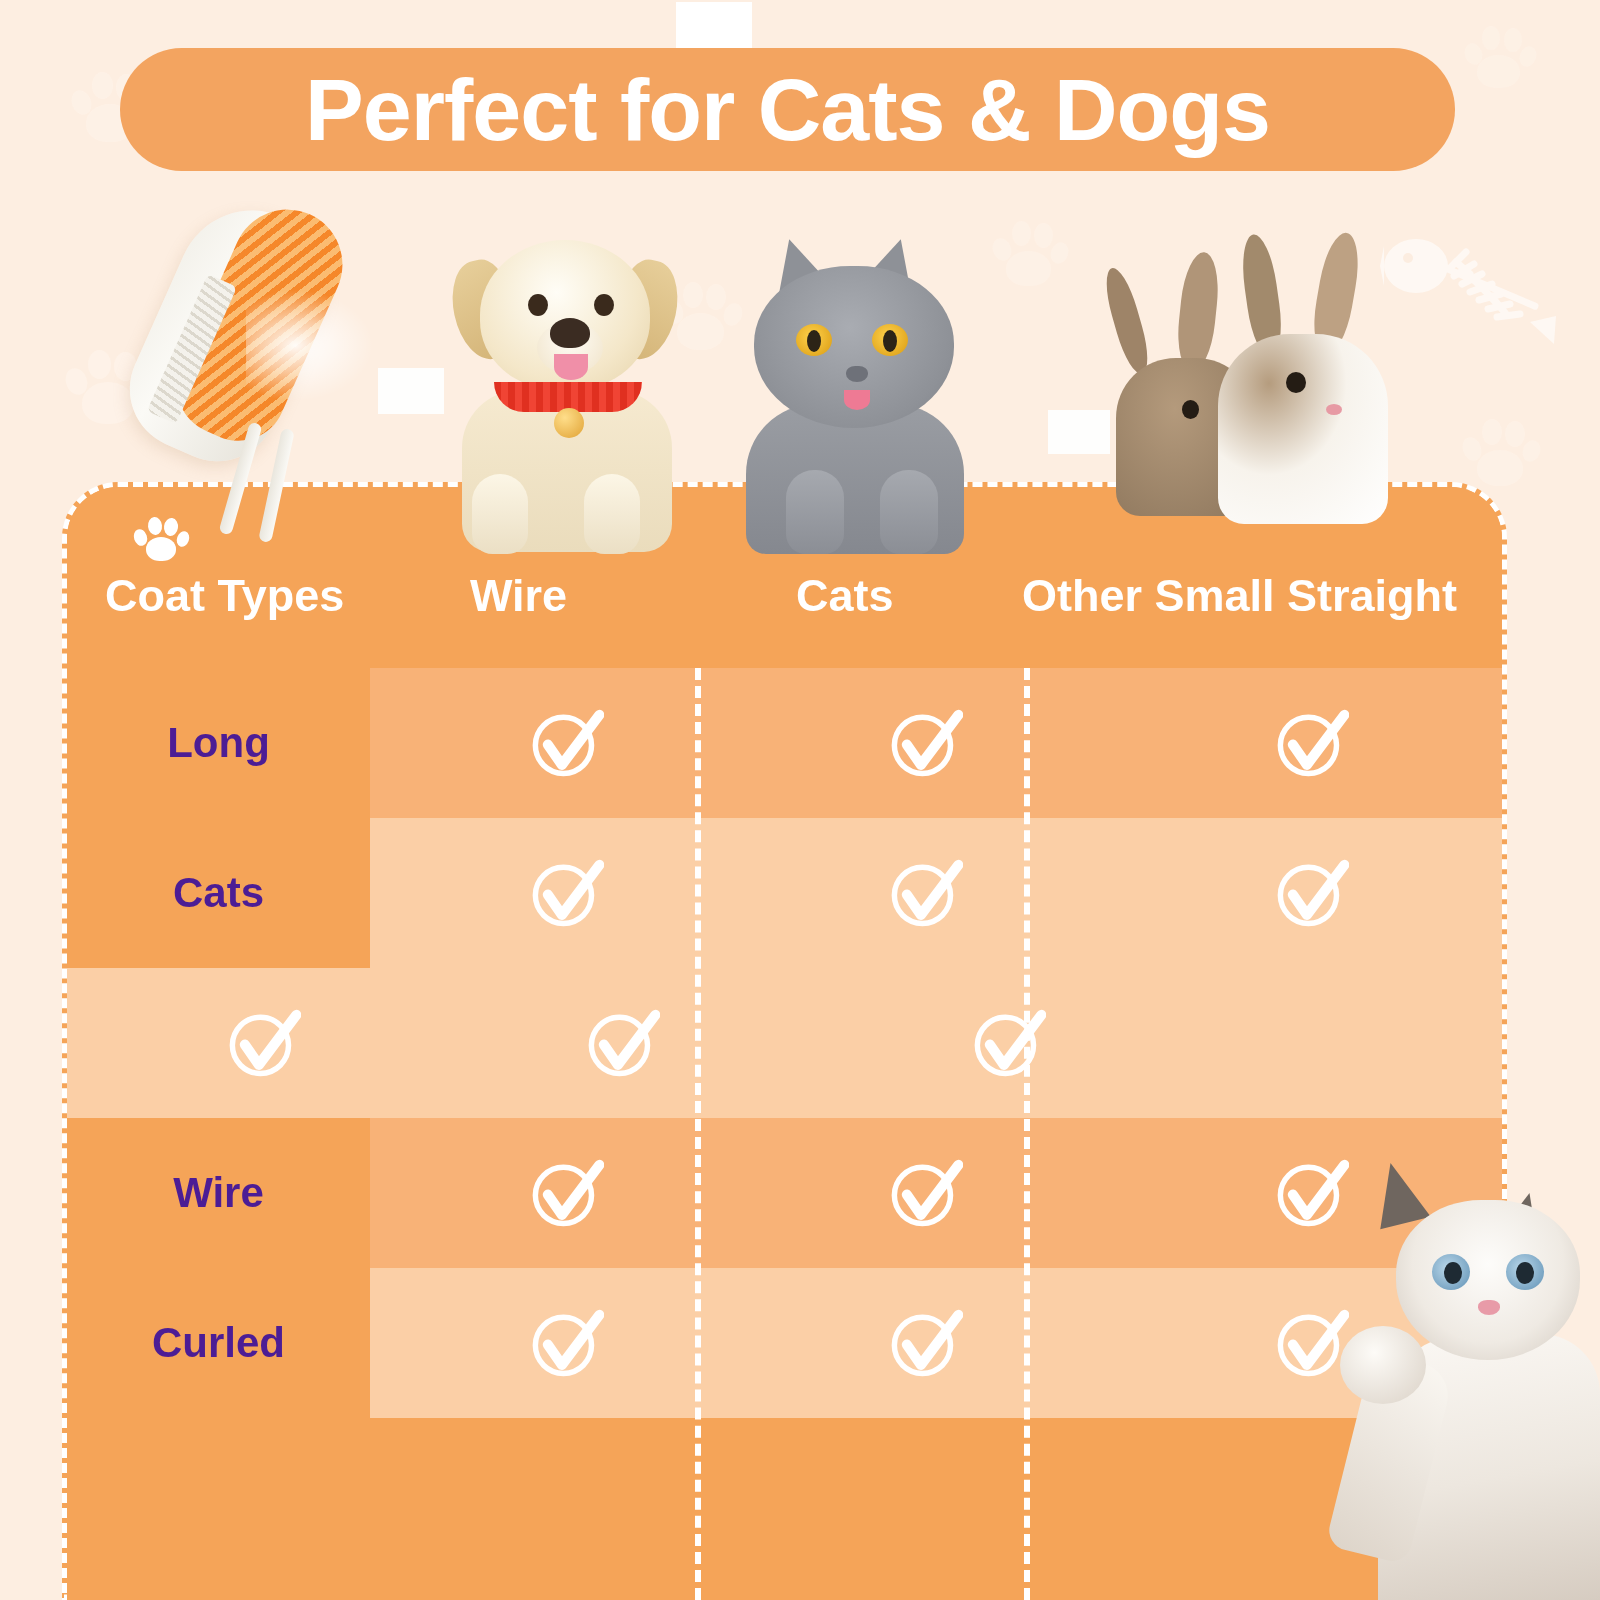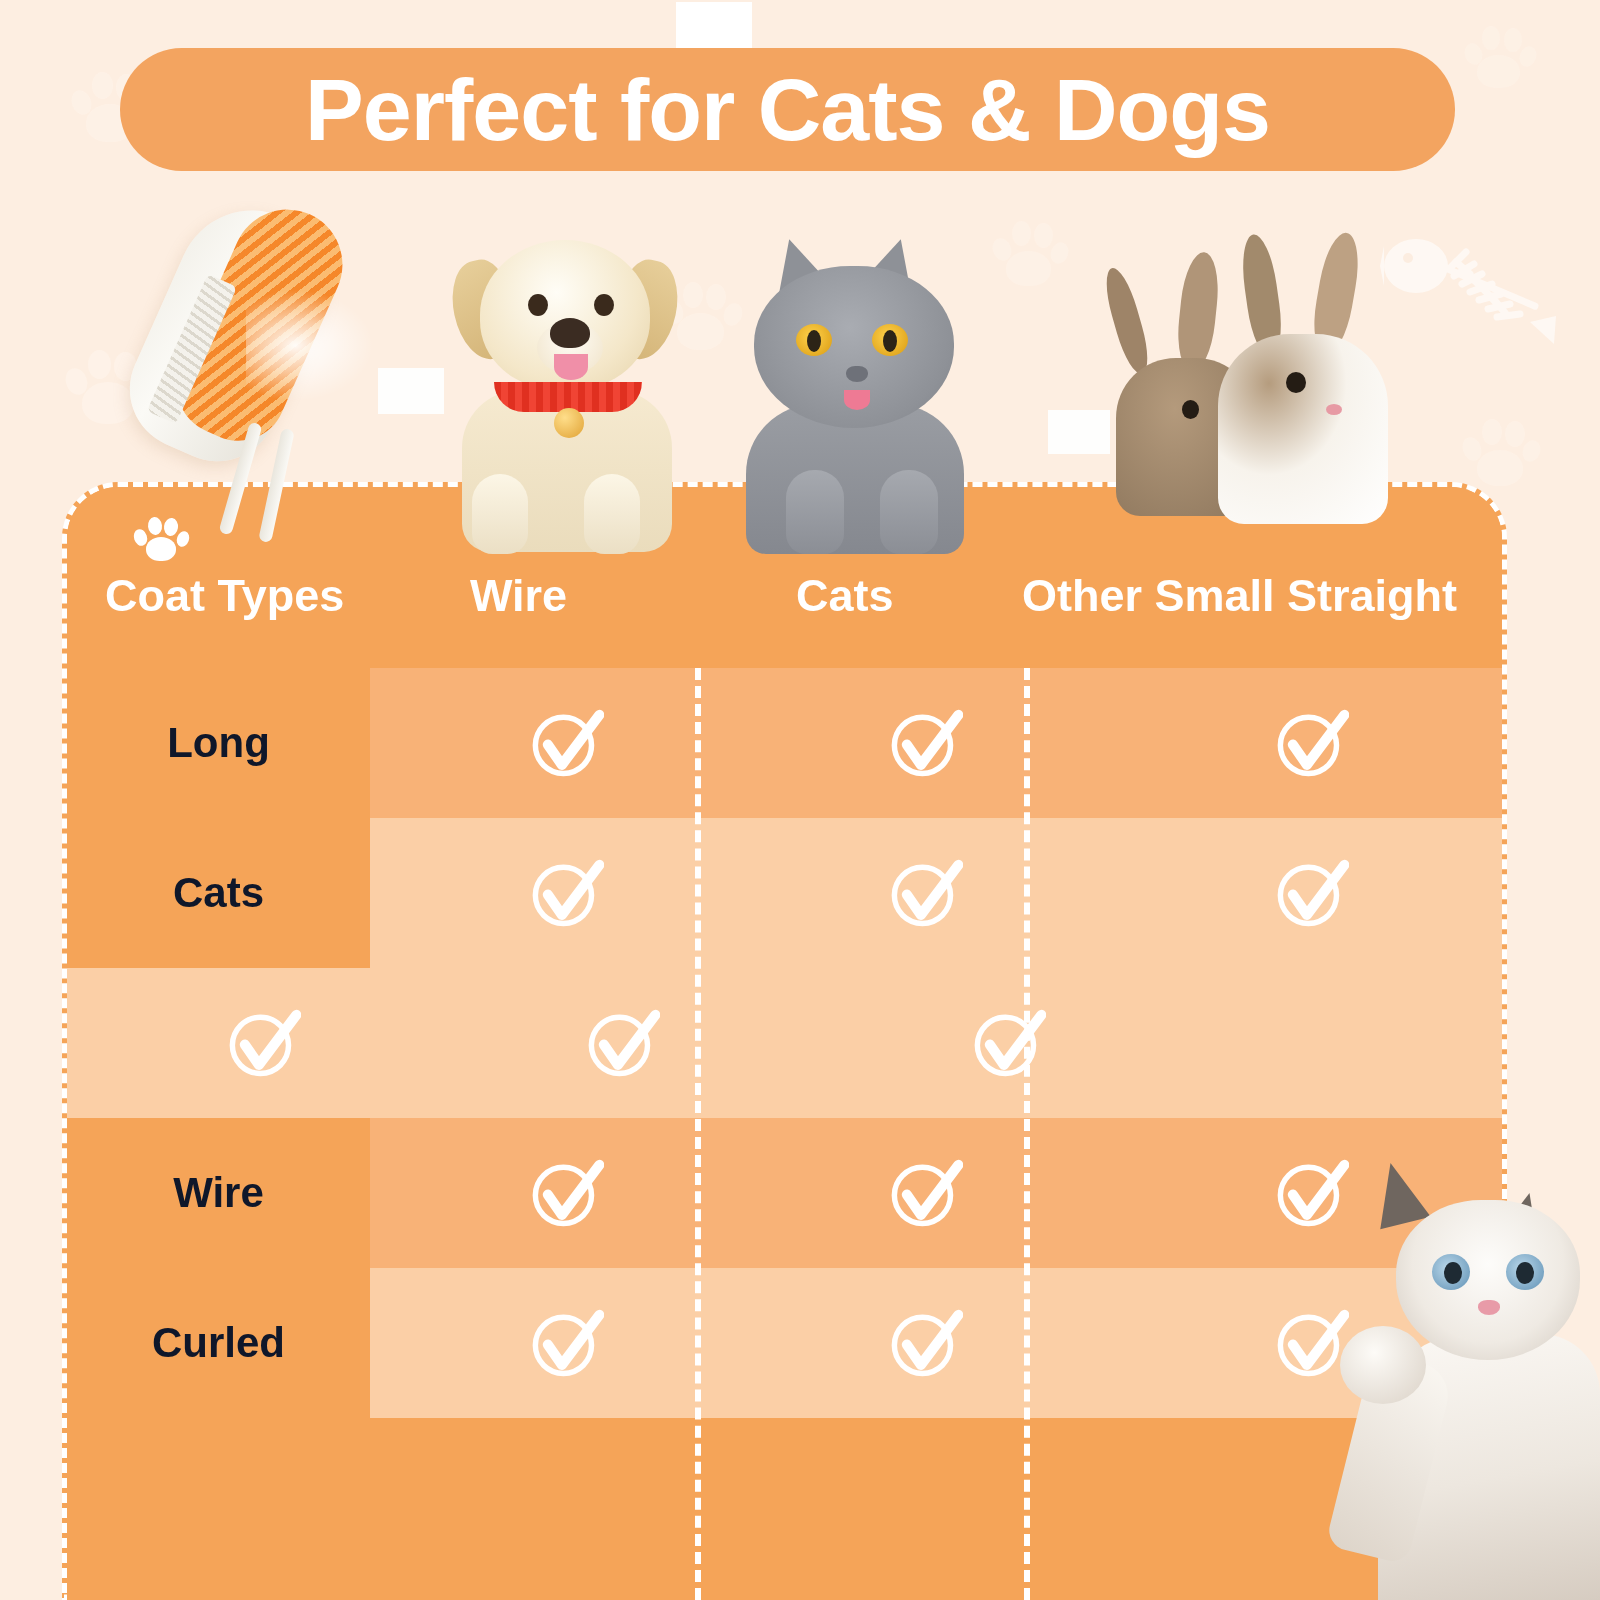--- a/index.html
+++ b/index.html
@@ -207,21 +207,21 @@
   .row.light { background: #FBCFA6; }
   .row-label-cell {
     width: 303px;
     flex: 0 0 303px;
     background: #F5A458;
     display: flex;
     align-items: center;
     justify-content: center;
   }
   .row-label {
-    color: #0f172a;
+    color: #4c1d95;
     font-size: 42px;
     font-weight: 700;
     white-space: nowrap;
   }
   .cells { flex: 1; position: relative; }
   .check-cell {
     position: absolute;
     top: 0; height: 150px;
     display: flex; align-items: center; justify-content: center;
   }

